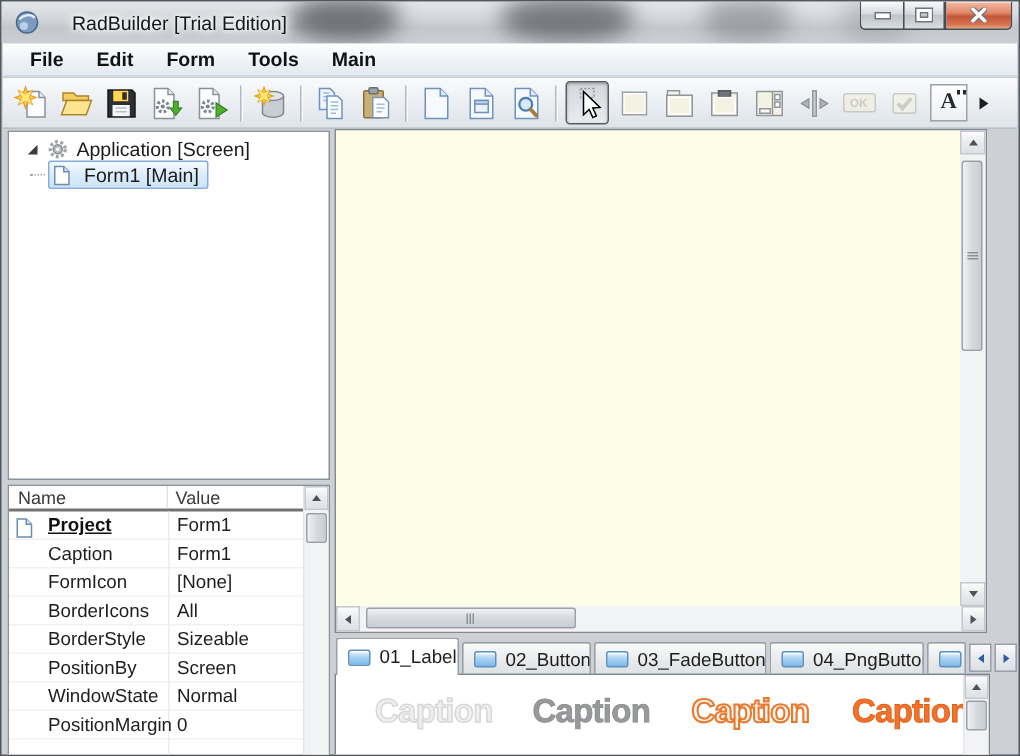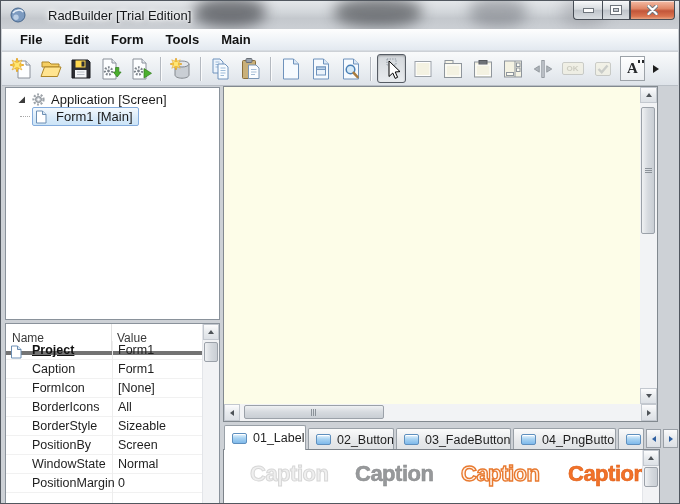--- a/index.html
+++ b/index.html
@@ -70,21 +70,21 @@
   .trow { display:flex; align-items:center; height:17px; font-size:13px; color:#1B1B1B; white-space:nowrap; }
   .trow.root { padding-left:11px; }
   .trow.child { padding-left:14px; }
   .texp { flex:none; margin-right:5px; }
   .tgear, .tpage { flex:none; margin-right:5px; }
   .tdots { flex:none; width:10px; height:1px; border-top:1px dotted #A9A9A9; margin-right:2px; }
   .tsel { display:flex; align-items:center; gap:4px; padding:1px 5px 1px 2px;
     border:1px solid #84ACDD; border-radius:2px;
     background:linear-gradient(#F4F9FE,#D8EAF9 60%,#CCE4F7); }
 
-  .phead { display:flex; height:31px; border-bottom:4px solid #737373; align-items:center;
+  .phead { display:flex; height:17px; border-bottom:2px solid #737373; align-items:center;
     font-size:12px; color:#3A3A3A; }
   .phead .hc1 { width:106px; padding-left:6px; border-right:1px solid #E2E2E2; height:100%; display:flex; align-items:center; }
   .phead .hc2 { padding-left:5px; }
   .prows { position:absolute; top:17px; left:0; right:17px; bottom:0; }
   .prows::before { content:''; position:absolute; left:106px; top:0; bottom:0; width:1px; background:#EDEDED; }
   .prow { display:flex; height:19px; align-items:center; border-bottom:1px solid #F1F1F1;
     font-size:12.5px; color:#1E1E1E; }
   .prow .c1 { width:106px; padding-left:26px; position:relative; }
   .prow .c2 { padding-left:6px; }
   .prow.selected .c1 span { font-weight:bold; text-decoration:underline; color:#111; }

